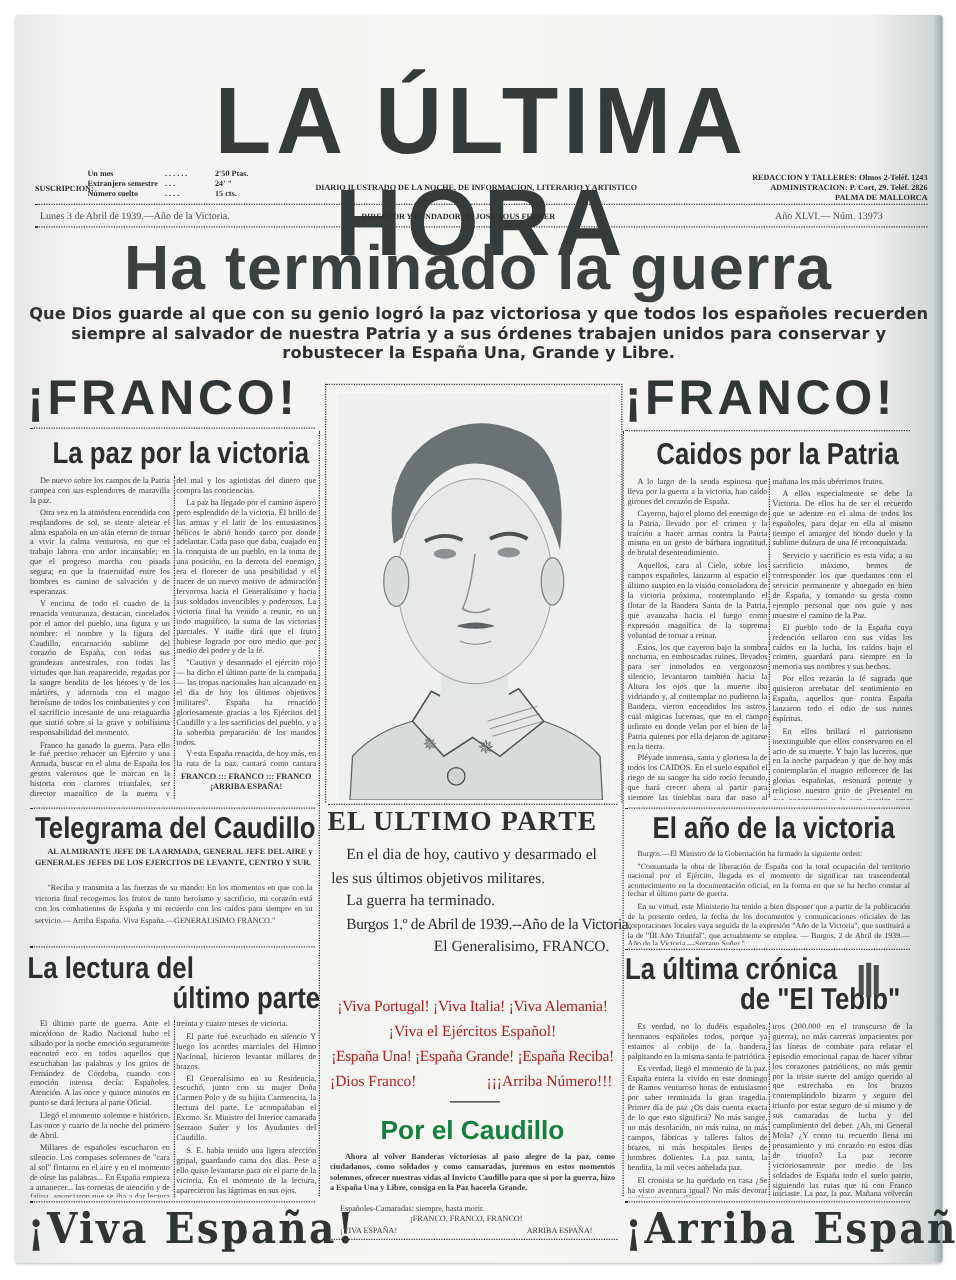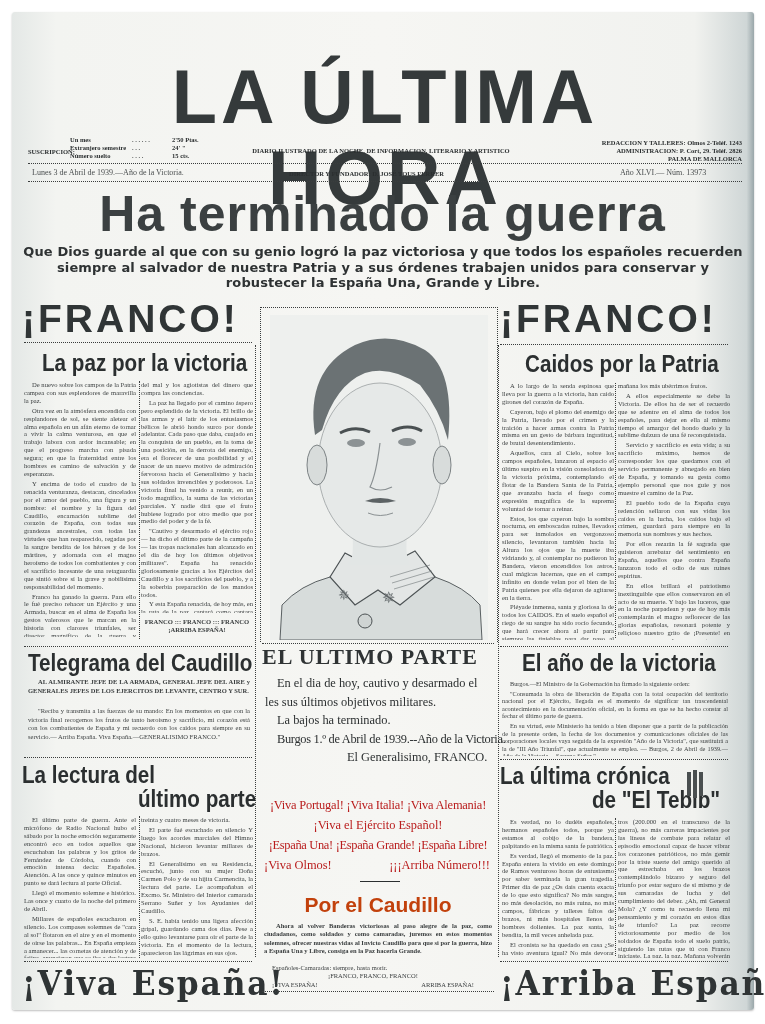--- a/index.html
+++ b/index.html
@@ -28,21 +28,21 @@
   .body6 { font-size:6.6px; line-height:7.9px; text-align:justify; color:#3a3e3f; hyphens:auto; }
   .body6 p { margin:0 0 2px 0; text-indent:8px; }
   .col { position:absolute; overflow:hidden; }
 
   .portrait-box { left:260px; top:307px; width:236px; height:335px; border-left:1.5px dotted #3a3d3d; border-right:1.5px dotted #3a3d3d; }
   .portrait { left:270px; top:315px; width:218px; height:325px; background:#e9ecea; overflow:hidden; }
   .parte-title { left:262px; top:644px; width:232px; text-align:left; font-family:Liberation Serif, serif; font-weight:bold; font-size:22px; letter-spacing:1px; color:#2f3334; line-height:26px; }
   .parte-text { left:265px; top:674px; width:228px; font-family:"Liberation Serif", serif; font-size:12.4px; line-height:18.5px; color:#2b2f30; }
   .parte-text div { white-space:nowrap; }
   .vivas { left:262px; top:795px; width:232px; font-size:12.4px; line-height:20px; color:#b91c1c; }
-  .caudillo-title { left:262px; top:893px; width:232px; text-align:center; font-family:"Liberation Sans", sans-serif; font-weight:bold; font-size:21px; color:#c2410c; }
+  .caudillo-title { left:262px; top:893px; width:232px; text-align:center; font-family:"Liberation Sans", sans-serif; font-weight:bold; font-size:21px; color:#15803d; }
 
   .bottom-big { font-family:"DejaVu Serif", serif; font-weight:bold; font-size:34px; color:#2f3435; letter-spacing:2px; line-height:40px; white-space:nowrap; transform:scaleX(0.92); transform-origin:left top; }
 </style>
 </head>
 <body>
 
 <div class="paper"></div>
 
 <div class="abs masthead">LA ÚLTIMA HORA</div>
 
@@ -146,30 +146,30 @@
     <path d="M95 186 Q110 180 126 186 Q110 190 95 186 Z" fill="#5c6264"></path>
     <path d="M98 198 Q110 203 123 198" stroke="#8a9092" stroke-width="1" fill="none"></path>
   </svg>
 </div>
 
 <div class="dotline" style="left:262px; top:643px; width:232px;"></div>
 <div class="abs parte-title">EL ULTIMO PARTE</div>
 <div class="abs parte-text">
   <div style="padding-left:12px">En el dia de hoy, cautivo y desarmado el</div>
   <div>les sus últimos objetivos militares.</div>
-  <div style="padding-left:12px">La bajos ha terminado.</div>
+  <div style="padding-left:12px">La guerra ha terminado.</div>
   <div style="padding-left:12px; letter-spacing:-0.3px">Burgos 1.º de Abril de 1939.--Año de la Victoria.</div>
   <div style="padding-left:82px">El Generalisimo, FRANCO.</div>
 </div>
 <div class="abs vivas">
   <div style="text-align:center; white-space:nowrap; letter-spacing:-0.2px">¡Viva Portugal! ¡Viva Italia! ¡Viva Alemania!</div>
-  <div style="text-align:center">¡Viva el Ejército Español!</div>
-  <div style="text-align:center; white-space:nowrap; letter-spacing:-0.3px">¡España Una! ¡España Grande! ¡España Libre!</div>
+  <div style="text-align:center">¡Viva el Ejércitos Español!</div>
+  <div style="text-align:center; white-space:nowrap; letter-spacing:-0.3px">¡España Una! ¡España Grande! ¡España Reciba!</div>
   <div style="display:flex; justify-content:space-between; padding:0 4px 0 2px;">
-    <span>¡Viva Olmos!</span>
+    <span>¡Dios Franco!</span>
     <span>¡¡¡Arriba Número!!!</span>
   </div>
 </div>
 <div class="abs" style="left:360px; top:881px; width:40px; height:0; border-top:1.5px solid #2b2f30;"></div>
 <div class="abs caudillo-title">Por el Caudillo</div>
 <div class="abs body6" style="left:264px; top:922px; width:228px; font-size:6.5px; line-height:8.4px; font-weight:bold; text-indent:12px;">Ahora al volver Banderas victoriosas al paso alegre de la paz, como ciudadanos, como soldados y como camaradas, juremos en estos momentos solemnes, ofrecer nuestras vidas al Invicto Caudillo para que si por la guerra, hizo a España Una y Libre, consiga en la Paz hacerla Grande.</div>
 <div class="abs body6" style="left:264px; top:964px; width:228px; font-size:6.5px; line-height:8.4px;">
   <div style="padding-left:8px">Españoles-Camaradas: siempre, hasta morir.</div>
   <div style="padding-left:64px">¡FRANCO, FRANCO, FRANCO!</div>
   <div style="display:flex; justify-content:space-between; padding:0 18px 0 8px;">

